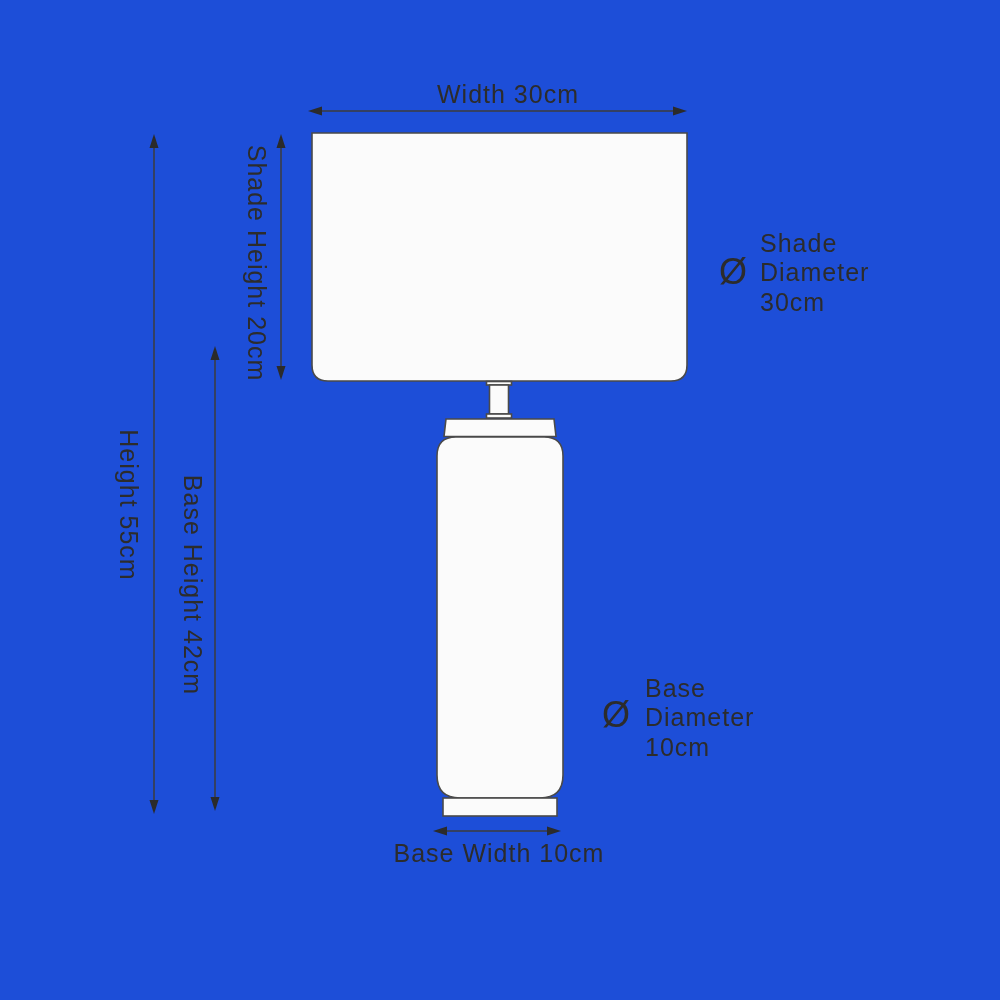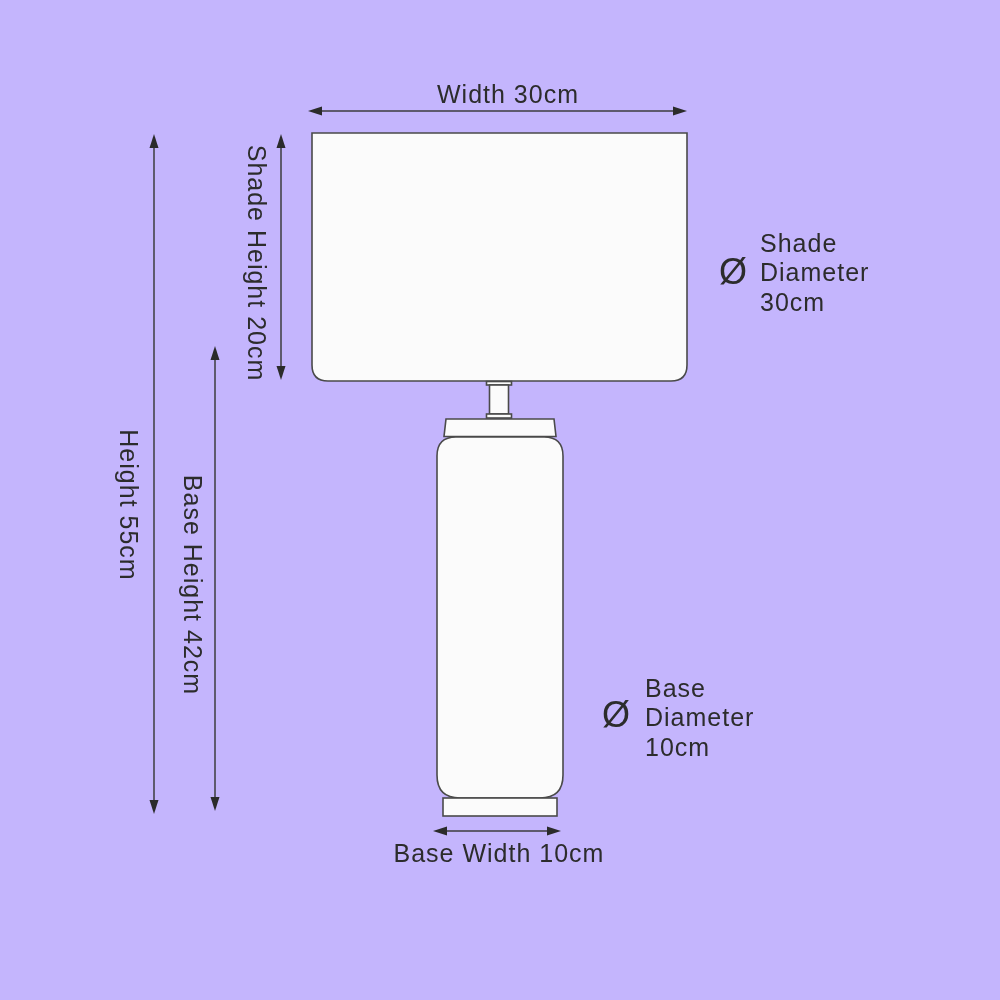--- a/index.html
+++ b/index.html
@@ -9,21 +9,21 @@
   body {
     width: 1000px;
     height: 1000px;
     background: #f6f6f6;
     font-family: "Liberation Sans", sans-serif;
   }
   .stage {
     position: relative;
     width: 1000px;
     height: 1000px;
-    background: #c4b5fd;
+    background: #1d4ed8;
     overflow: hidden;
   }
   svg text {
     fill: #2c2c2c;
     font-family: "Liberation Sans", sans-serif;
     font-size: 25px;
     letter-spacing: 1px;
     font-weight: 400;
   }
   svg text.dia-symbol {

